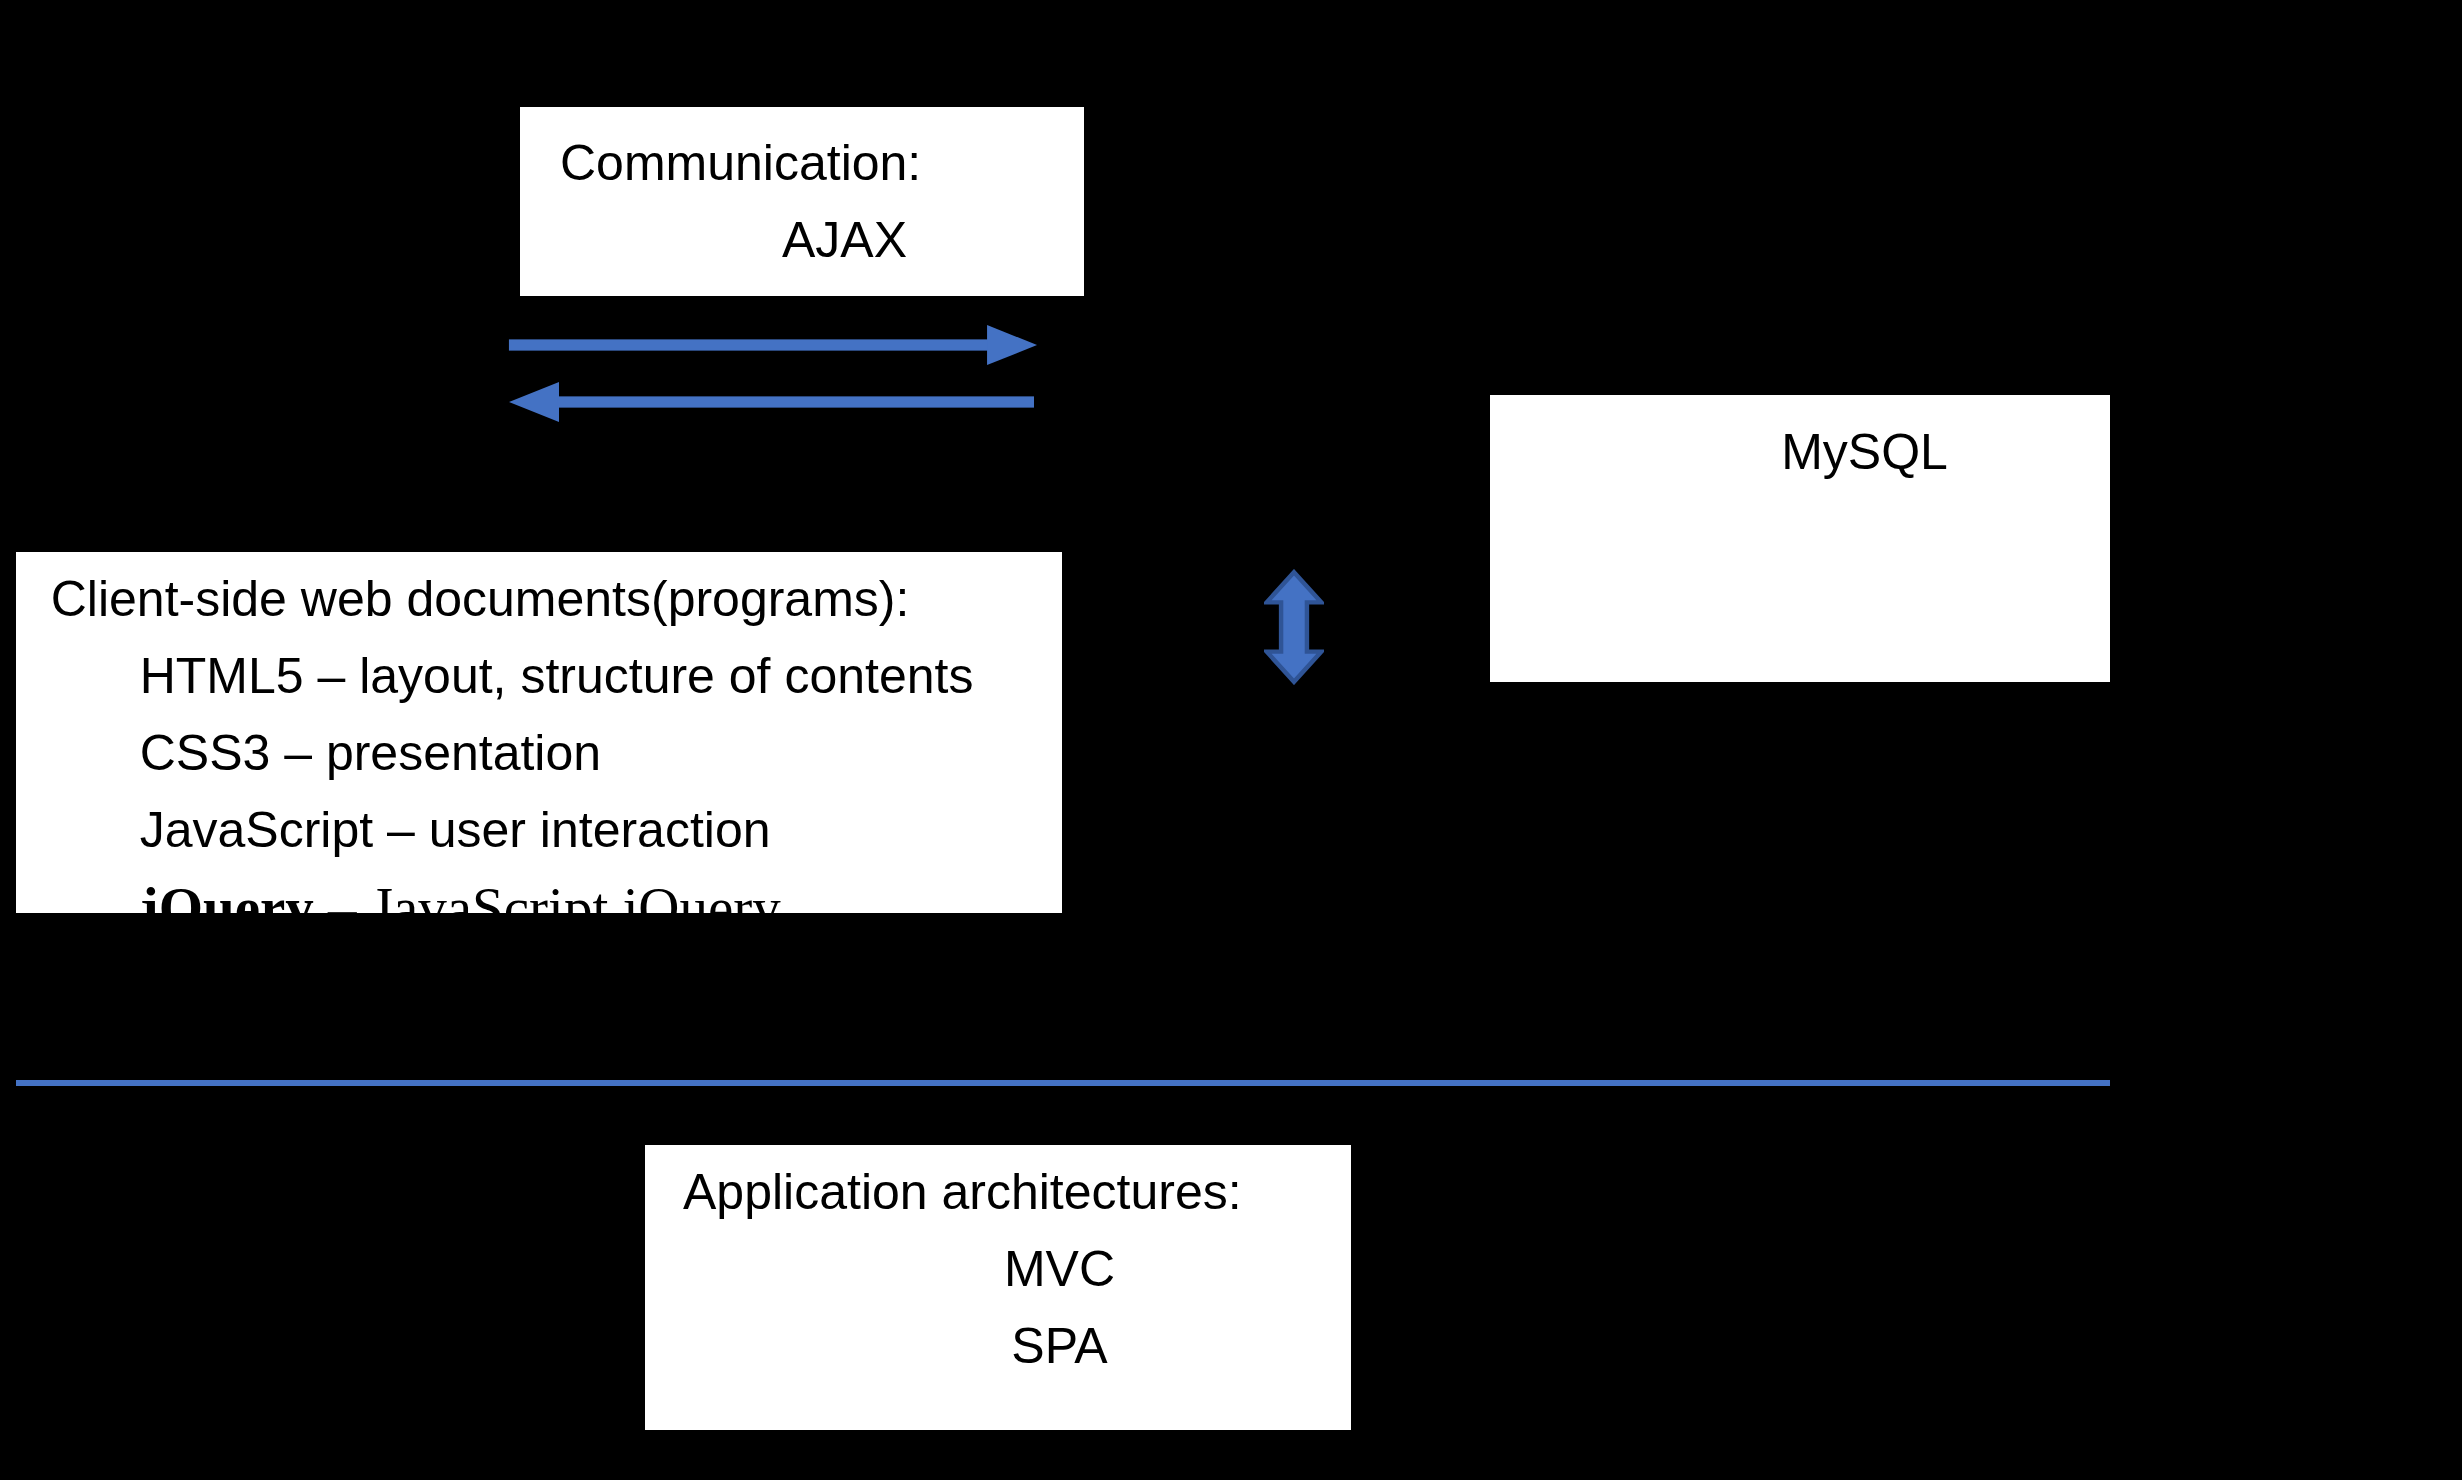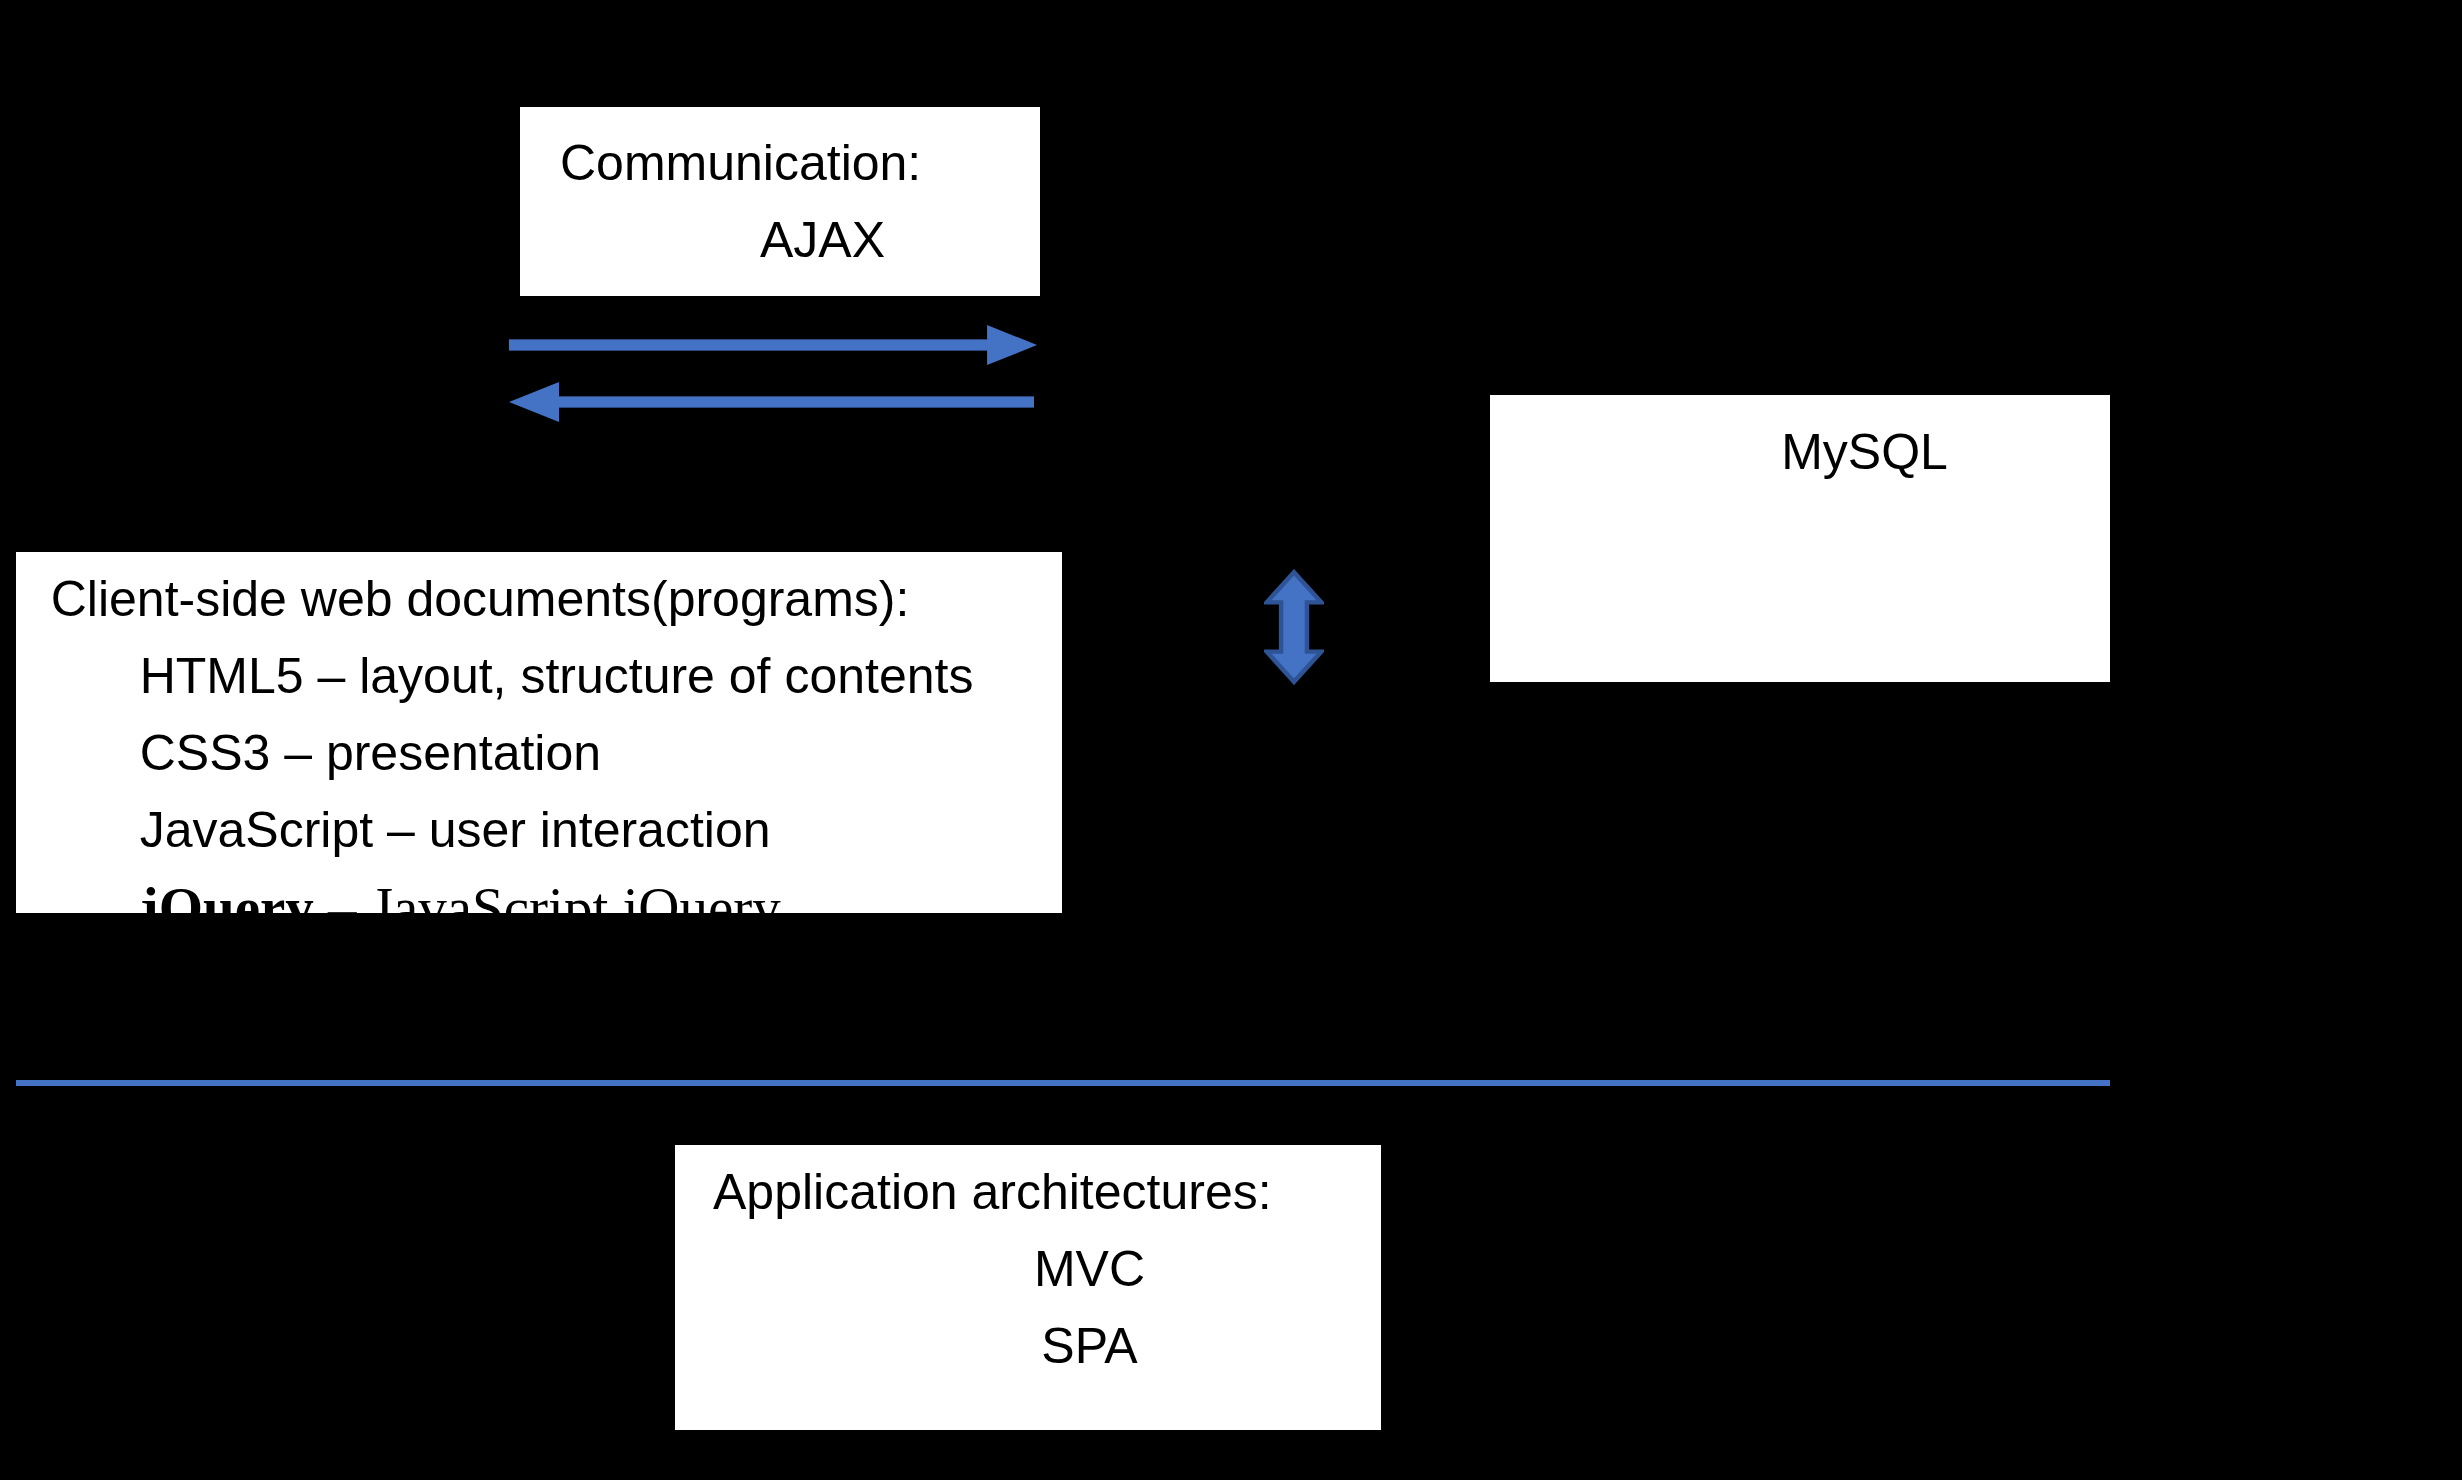--- a/index.html
+++ b/index.html
@@ -35,21 +35,21 @@
     white-space: nowrap;
   }
   .serif-lead {
     font-family: Liberation Serif, serif;
     font-weight: bold;
   }
 
   
   #comm-box {
     left: 520px; top: 107px;
-    width: 520px; height: 189px;
+    width: 564px; height: 189px;
     padding: 17.6px 0 0 40px;
   }
   #comm-box .item { padding-left: 45px; }
 
   
   #server-box {
     left: 1490px; top: 395px;
     width: 620px; height: 287px;
     padding: 19px 0 0 40px;
   }
@@ -61,21 +61,20 @@
     width: 1046px; height: 361px;
     padding: 8.8px 0 0 35px;
   }
   #client-box .item { padding-left: 89px; }
 
   
   #arch-box {
     left: 645px; top: 1145px;
     width: 706px; height: 285px;
     padding: 8.8px 0 0 38px;
-    margin-left: 30px;
   }
   #arch-box .item { padding-left: 85px; }
 
   .arrow-svg { position: absolute; display: block; }
   #request-arrow  { left: 507px; top: 325px; }
   #response-arrow { left: 507px; top: 382px; }
   #sync-arrow     { left: 1264px; top: 569px; }
 
   #divider-line {
     position: absolute;

